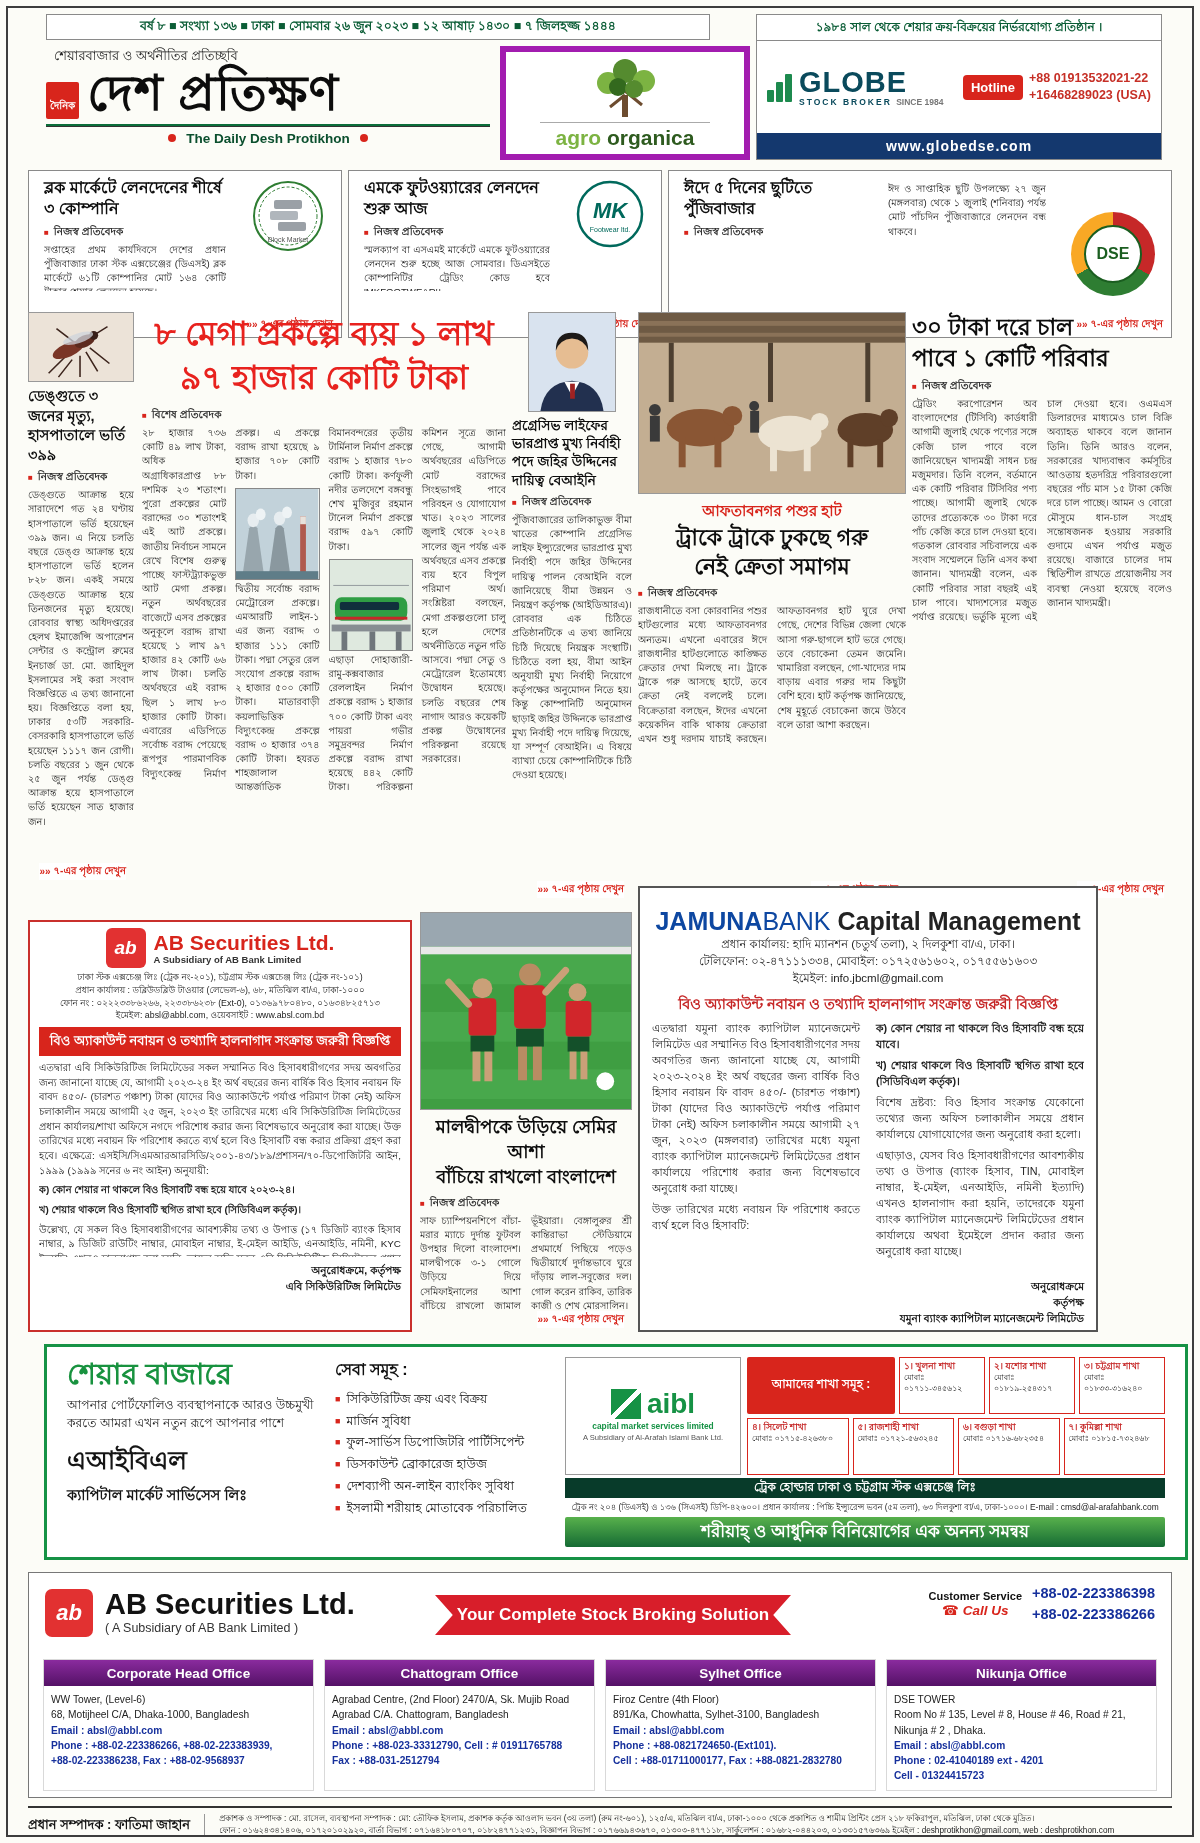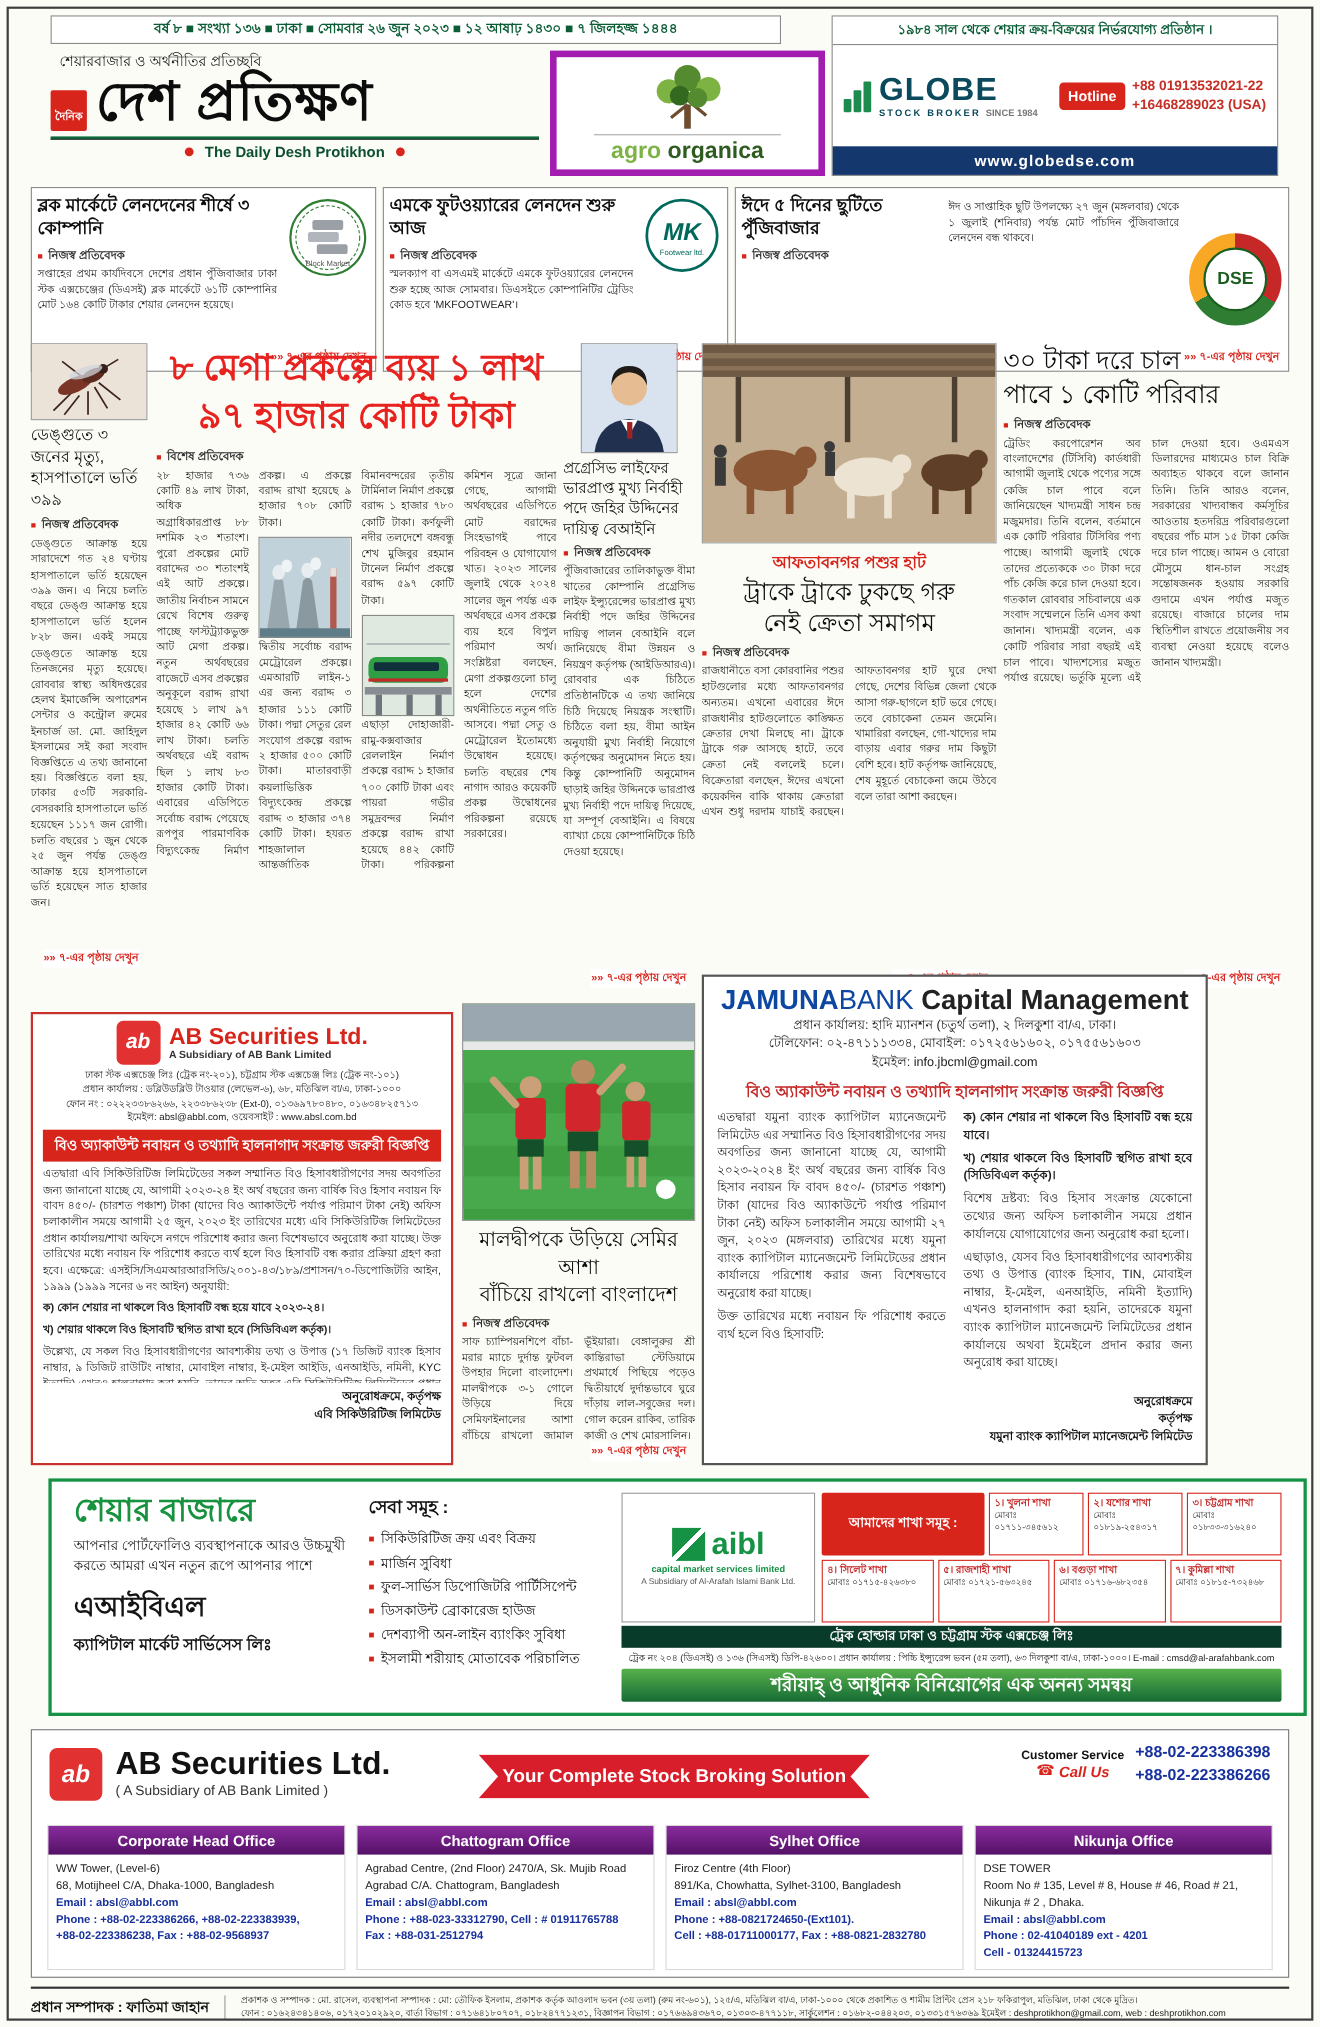--- a/index.html
+++ b/index.html
@@ -28,47 +28,47 @@
 .gbars{display:flex;align-items:flex-end;gap:2px;height:30px}
 .gbars i{display:block;width:7px;background:#1d8a4e;border-radius:1px}
 .globe-name{font-size:29px;font-weight:900;color:#0a4a5c;letter-spacing:1px;line-height:1}
 .globe-sub{font-size:8.5px;color:#0a4a5c;font-weight:bold;letter-spacing:2px}
 .globe-since{color:#777;letter-spacing:0}
 .globe-contact{display:flex;align-items:center;gap:6px}
 .hotline{background:#d8251c;color:#fff;font-weight:bold;font-size:13px;padding:5px 8px;border-radius:4px}
 .globe-phones{font-size:12.5px;font-weight:bold;color:#c62f26;line-height:1.4}
 .globe-web{height:26px;background:#14386e;color:#fff;display:flex;align-items:center;justify-content:center;font-size:14px;font-weight:bold;letter-spacing:1px;cursor:pointer}
 
-.brief{position:absolute;top:170px;height:168px;border:1px solid #8a8a8a;background:#fff;padding:7px 5px;display:flex;gap:8px}
+.brief{position:absolute;top:170px;height:168px;border:1px solid #8a8a8a;background:#fff;padding:7px 15px;display:flex;gap:24px}
 .brief-main{flex:1;min-width:0}
 .brief-head{font-size:16px;font-weight:800;line-height:1.3;color:#0d0d0d}
 .byline{display:flex;align-items:center;gap:5px;font-size:10.5px;font-weight:bold;color:#333;margin:4px 0 2px}
 .byline .sq{color:#d8251c;font-size:8px}
 .news-body{font-size:9.6px;line-height:1.48;text-align:justify;color:#1d1d1d;overflow:hidden}
 .news-body p{margin:0 0 5px}
 .see-more{position:absolute;right:8px;bottom:4px;font-size:10px;font-weight:bold;color:#d8251c;display:flex;gap:3px;align-items:center;cursor:pointer;background:#fff}
 
 .art{position:absolute}
-.art-head-sm{font-weight:400;line-height:1.35;color:#0d0d0d}
+.art-head-sm{font-weight:700;line-height:1.35;color:#0d0d0d}
 .photo{display:block;width:100%}
 .kicker{color:#d8251c;font-weight:800;text-align:center;font-size:15px;margin-top:5px}
 .mega-head{color:#e8221e;font-size:33px;font-weight:900;text-align:center;line-height:1.32}
 .cols2{column-count:2;column-gap:10px}
 .cols4{column-count:4;column-gap:9px}
 .inline-img{width:100%;height:92px;break-inside:avoid;margin:2px 0;border:1px solid #888;display:block}
 
 .ab-notice{left:28px;top:920px;width:384px;height:412px;border:2px solid #c9302c;background:#fff;padding:6px 9px}
 .abn-head{display:flex;align-items:center;justify-content:center;gap:8px}
 .ab-logo{width:40px;height:40px;background:#e23131;border-radius:6px;color:#fff;font-weight:900;font-style:italic;display:flex;align-items:center;justify-content:center;font-size:19px}
 .abn-title{color:#d8251c;font-size:21px;font-weight:800;line-height:1.1}
 .abn-sub{font-size:9.5px;color:#333;font-weight:bold}
 .abn-addr{font-size:8.8px;text-align:center;line-height:1.45;color:#222;margin-top:3px}
 .red-banner{background:#d8251c;color:#fff;font-weight:bold;font-size:13px;text-align:center;padding:4px 2px;margin:5px 0}
 .sig{text-align:right;font-size:10.5px;font-weight:bold;line-height:1.5;margin-top:6px}
-.jamuna{left:638px;top:886px;width:460px;height:446px;border:2px solid #555;background:#fff;padding:8px 12px}
+.jamuna{left:638px;top:886px;width:460px;height:446px;border:2px solid #555;background:#fff;padding:20px 12px}
 .jm-brand{text-align:center;font-size:25px;line-height:1.1}
 .jm-b1{color:#0d47a1;font-weight:900}.jm-b2{color:#0d47a1;font-weight:300}.jm-b3{color:#222;font-weight:600}
 .jm-line{text-align:center;font-size:11.5px;color:#222;line-height:1.5}
 .jm-banner{color:#c62828;font-weight:800;font-size:14.5px;text-align:center;margin:6px 0 4px}
 
 .aibl{left:44px;top:1344px;width:1144px;height:216px;border:3px solid #169245;background:#fff;padding:10px 20px;display:flex;gap:16px}
 .aibl-left{width:252px}
 .aibl-title{color:#18923f;font-size:29px;font-weight:900;line-height:1.2}
 .aibl-body{font-size:12.3px;line-height:1.5;color:#222;margin-top:4px}
 .aibl-brand{font-size:25px;font-weight:900;color:#151515;margin-top:8px}

